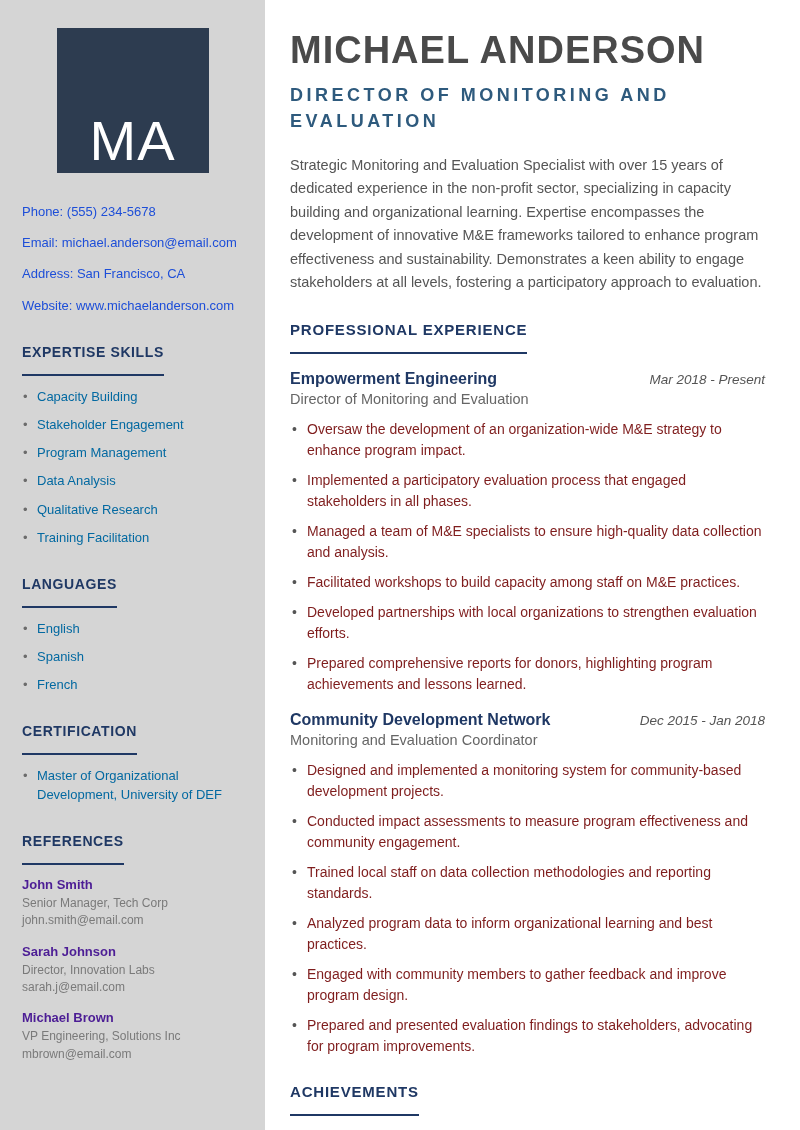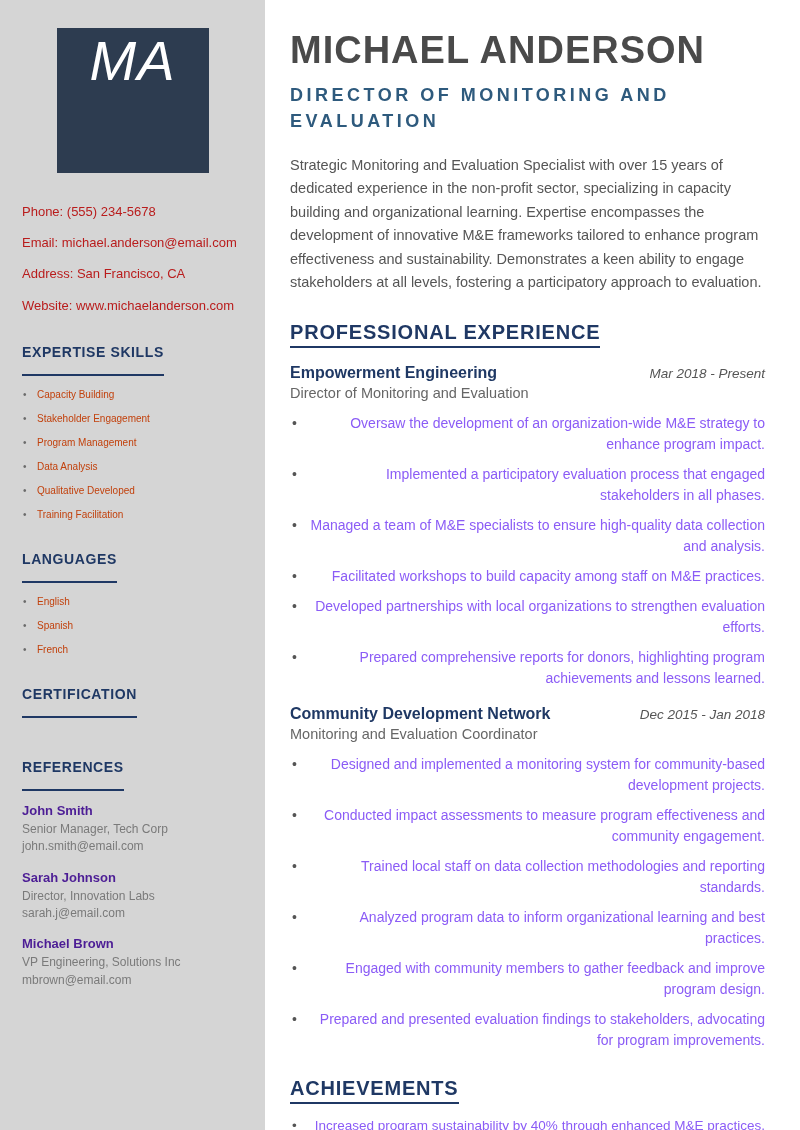--- a/index.html
+++ b/index.html
@@ -16,53 +16,53 @@
   .sidebar {
     width: 265px;
     min-width: 265px;
     background: #d5d5d5;
     padding: 28px 22px 20px 22px;
   }
   .avatar {
     width: 152px; height: 145px;
     margin: 0 auto;
     background: #2d3c50;
-    display: flex; align-items: flex-start; justify-content: center; font-style: italic;
+    display: flex; align-items: flex-end; justify-content: center;
   }
   .avatar span {
     color: #ffffff;
     font-size: 56px;
     font-weight: 500;
     letter-spacing: 1px;
   }
   .contact { margin-top: 30px; }
   .contact p {
     font-size: 13px;
-    color: #b91c1c;
+    color: #1d4ed8;
     margin-bottom: 13px;
     line-height: 1.4;
     word-wrap: break-word;
   }
   .side-section { margin-top: 28px; }
   .side-heading {
     display: inline-block;
     font-size: 14px;
     font-weight: bold;
     color: #1f3864;
     letter-spacing: 0.6px;
     border-bottom: 2px solid #1f3864;
     padding-bottom: 14px;
     margin-bottom: 12px;
   }
   .side-list { list-style: none; }
   .side-list li {
     position: relative;
     padding-left: 15px;
-    font-size: 10px;
-    color: #c2410c;
+    font-size: 13px;
+    color: #0369a1;
     margin-bottom: 10px;
     line-height: 1.4;
   }
   .side-list li::before {
     content: "•";
     position: absolute;
     left: 1px;
     color: #6b6b6b;
   }
   .ref-person { margin-bottom: 14px; }
@@ -91,26 +91,26 @@
     max-width: 440px;
   }
   .summary {
     margin-top: 20px;
     font-size: 14.5px;
     color: #555;
     line-height: 1.62;
   }
   .main-heading {
     display: inline-block;
-    font-size: 20px;
+    font-size: 15px;
     font-weight: bold;
     color: #1f3864;
     letter-spacing: 0.8px;
     border-bottom: 2px solid #1f3864;
-    padding-bottom: 2px;
+    padding-bottom: 14px;
   }
   .section { margin-top: 26px; }
   .job { margin-top: 16px; }
   .job-header {
     display: flex;
     justify-content: space-between;
     align-items: baseline;
   }
   .company {
     font-size: 16px;
@@ -126,24 +126,23 @@
   .role {
     font-size: 14.5px;
     color: #666;
     margin-top: 3px;
   }
   .bullet-list { list-style: none; margin-top: 12px; }
   .bullet-list li {
     position: relative;
     padding-left: 17px;
     font-size: 14px;
-    color: #8b5cf6;
+    color: #7f1d1d;
     line-height: 1.5;
     margin-bottom: 9px;
-    text-align: right;
   }
   .bullet-list li::before {
     content: "•";
     position: absolute;
     left: 2px;
     color: #555;
   }
   .achieve-list li { font-size: 13.5px; margin-bottom: 9px; }
 </style>
 </head>
@@ -164,36 +163,39 @@
       <p>Website: www.michaelanderson.com</p>
     </div>
 
     <div class="side-section">
       <div class="side-heading">EXPERTISE SKILLS</div>
       <ul class="side-list">
         <li>Capacity Building</li>
         <li>Stakeholder Engagement</li>
         <li>Program Management</li>
         <li>Data Analysis</li>
-        <li>Qualitative Developed</li>
+        <li>Qualitative Research</li>
         <li>Training Facilitation</li>
       </ul>
     </div>
 
     <div class="side-section">
       <div class="side-heading">LANGUAGES</div>
       <ul class="side-list">
         <li>English</li>
         <li>Spanish</li>
         <li>French</li>
       </ul>
     </div>
 
     <div class="side-section">
       <div class="side-heading">CERTIFICATION</div>
+      <ul class="side-list">
+        <li>Master of Organizational Development, University of DEF</li>
+      </ul>
     </div>
 
     <div class="side-section">
       <div class="side-heading">REFERENCES</div>
 
       <div class="ref-person">
         <div class="ref-name">John Smith</div>
         <div class="ref-title">Senior Manager, Tech Corp</div>
         <div class="ref-email">john.smith@email.com</div>
       </div>

